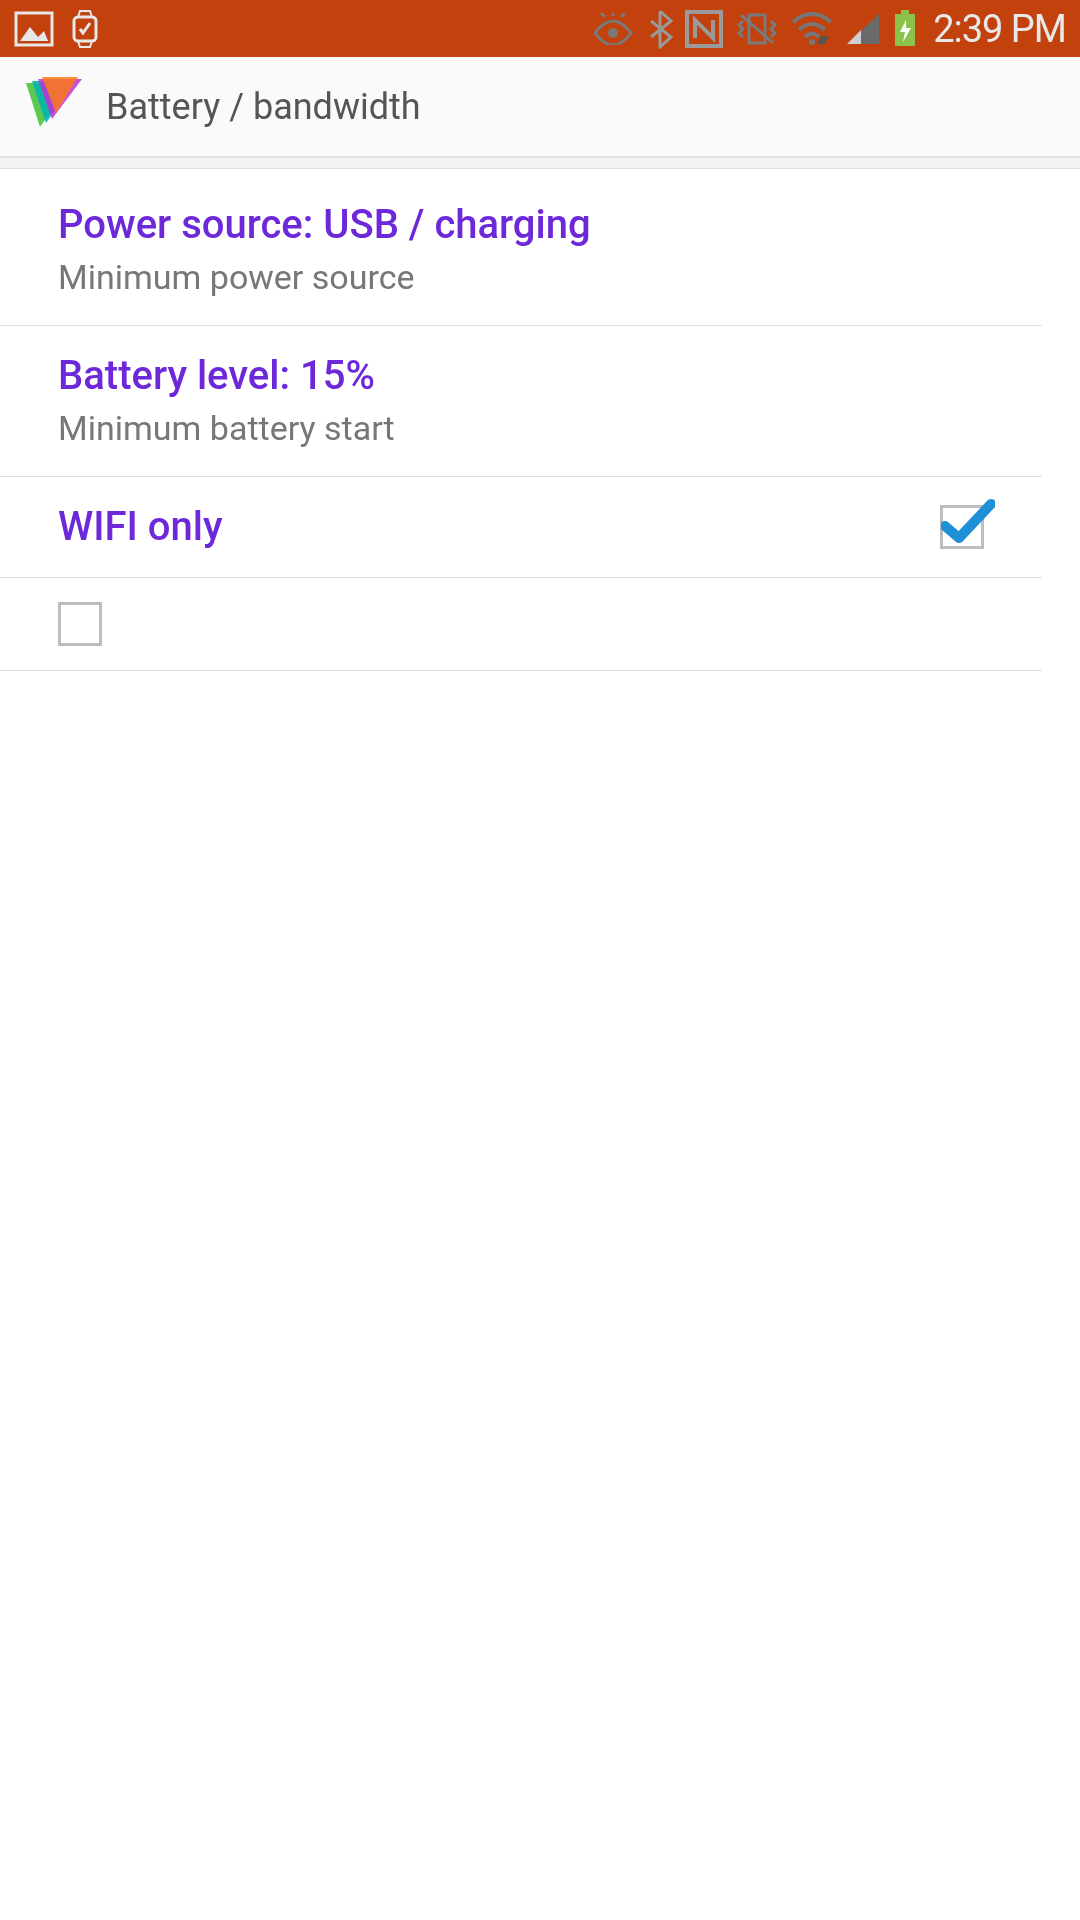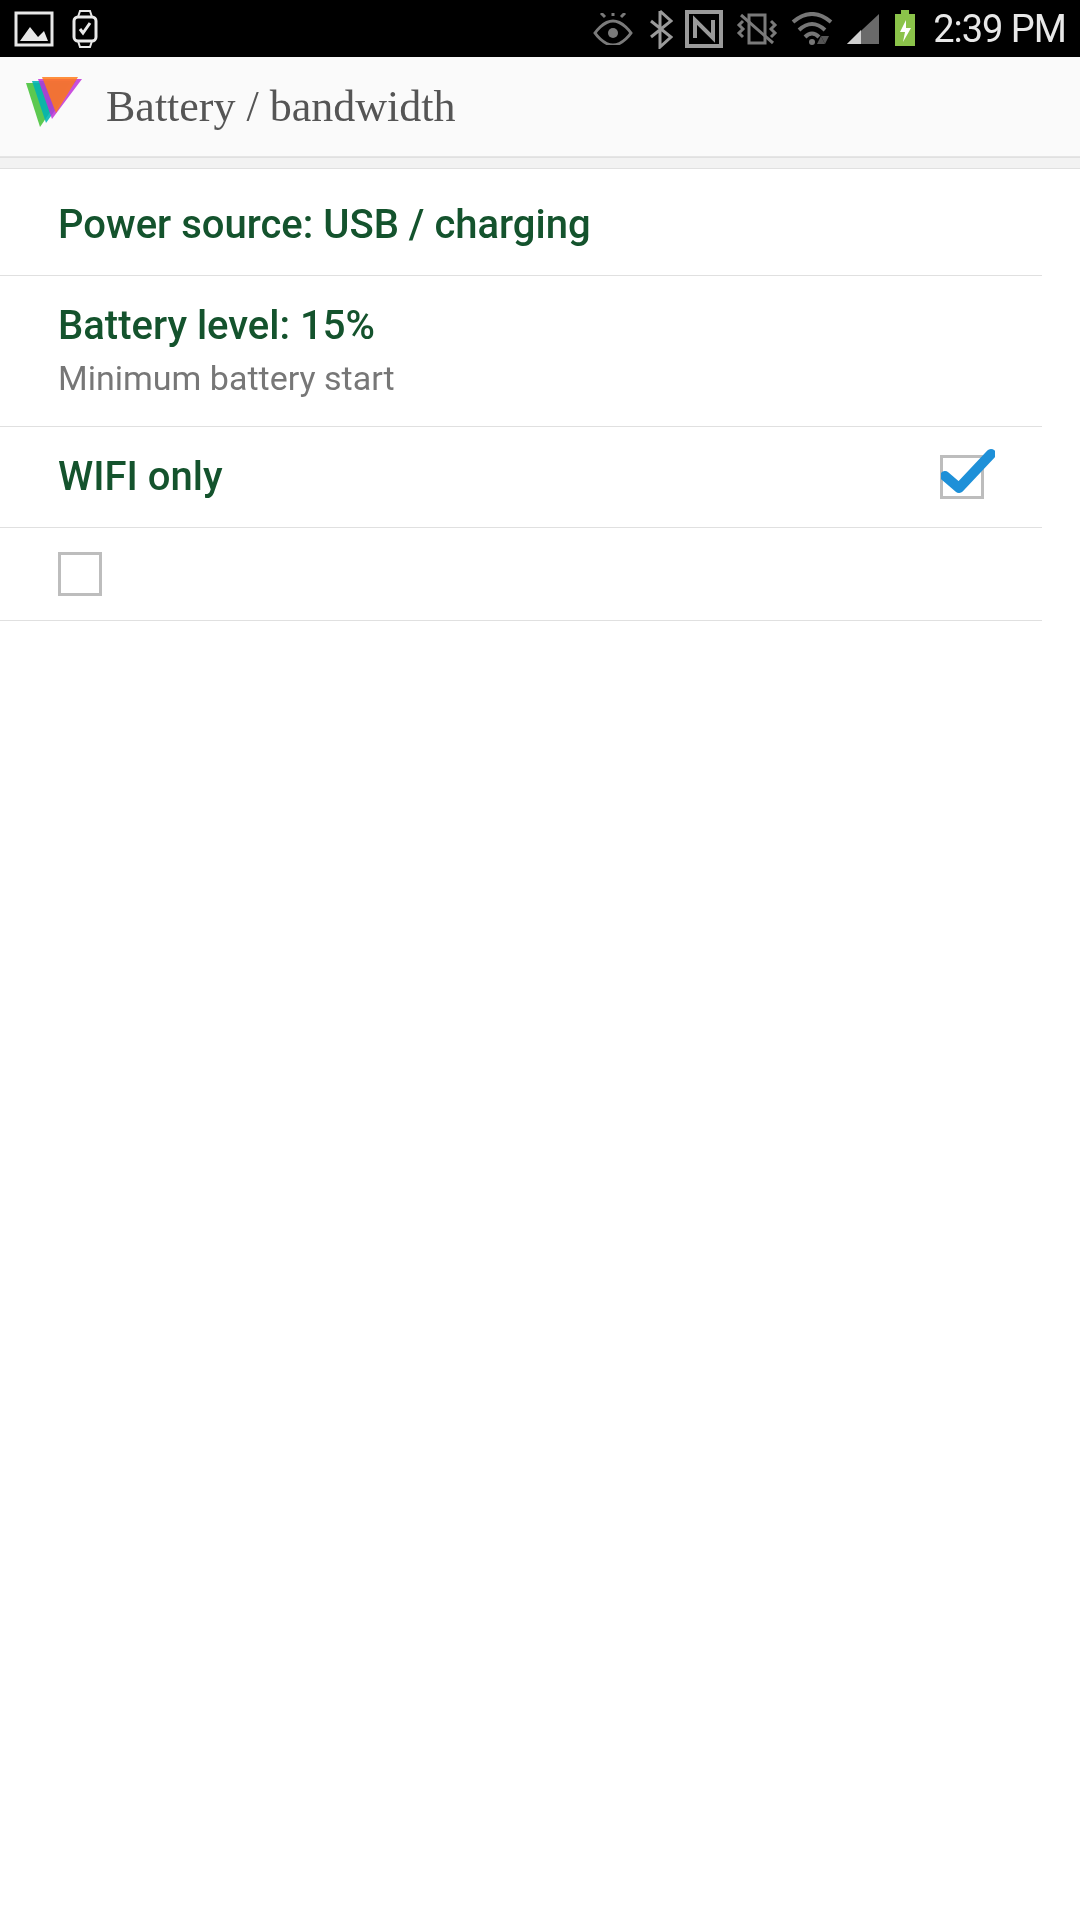--- a/index.html
+++ b/index.html
@@ -1,52 +1,52 @@
 <!DOCTYPE html>
 <html><head>
   <meta charset="utf-8">
   <style>
     * { box-sizing: border-box; margin: 0; padding: 0; }
     html, body { width: 1080px; height: 1920px; font-family: Roboto, Arial, sans-serif; background: #fff; overflow: hidden; }
     
     .status-bar {
       height: 57px;
-      background: #000000;
+      background: #c2410c;
       display: flex;
       align-items: center;
       padding: 0 14px;
       color: #b8b8b8;
     }
     .status-left { display: flex; gap: 14px; align-items: center; }
     .status-right { margin-left: auto; display: flex; gap: 12px; align-items: center; }
     .status-icon { display: inline-flex; align-items: center; justify-content: center; }
     .status-time { color: #e8e8e8; font-size: 38px; font-weight: 400; margin-left: 4px; letter-spacing: -1px; }
     
     .app-header {
       height: 100px;
       background: #fafafa;
       border-bottom: 1px solid #e5e5e5;
       display: flex;
       align-items: center;
       padding: 0 18px;
       gap: 24px;
     }
     .app-logo { width: 64px; height: 60px; }
-    .app-title { font-size: 44px; color: #555; font-weight: 400; font-family: Liberation Serif, serif; }
+    .app-title { font-size: 36px; color: #555; font-weight: 400; }
     .gap-strip { height: 12px; background: #f2f2f2; border-top: 1px solid #e0e0e0; border-bottom: 1px solid #e0e0e0;}
     
     .pref-item {
       display: flex;
       align-items: center;
       padding: 24px 40px 24px 58px;
       border-bottom: 1px solid #e0e0e0;
       margin: 0 38px 0 0;
     }
     .pref-text { flex: 1; padding-right: 20px; }
-    .pref-title { font-size: 40px; color: #14532d; font-weight: 500; line-height: 1.3; }
+    .pref-title { font-size: 40px; color: #6d28d9; font-weight: 500; line-height: 1.3; }
     .pref-sub { font-size: 34px; color: #777; font-weight: 400; line-height: 1.35; margin-top: 4px; }
     .pref-check { width: 44px; height: 44px; border: 3px solid #bdbdbd; background: #fff; position: relative; flex-shrink: 0; margin-right: 18px; }
     .pref-check.checked svg { display: block; }
     .pref-check svg { display: none; position: absolute; top: -10px; left: -2px; }
     
     
     .list { padding-top: 6px; }
   </style>
 </head>
 <body>
@@ -134,20 +134,21 @@
   <span class="app-title">Battery / bandwidth</span>
 </div>
 
 <div class="gap-strip"></div>
 
 <div class="list">
 
   <div class="pref-item">
     <div class="pref-text">
       <div class="pref-title">Power source: USB / charging</div>
+      <div class="pref-sub">Minimum power source</div>
     </div>
   </div>
 
   <div class="pref-item">
     <div class="pref-text">
       <div class="pref-title">Battery level: 15%</div>
       <div class="pref-sub">Minimum battery start</div>
     </div>
   </div>
 

